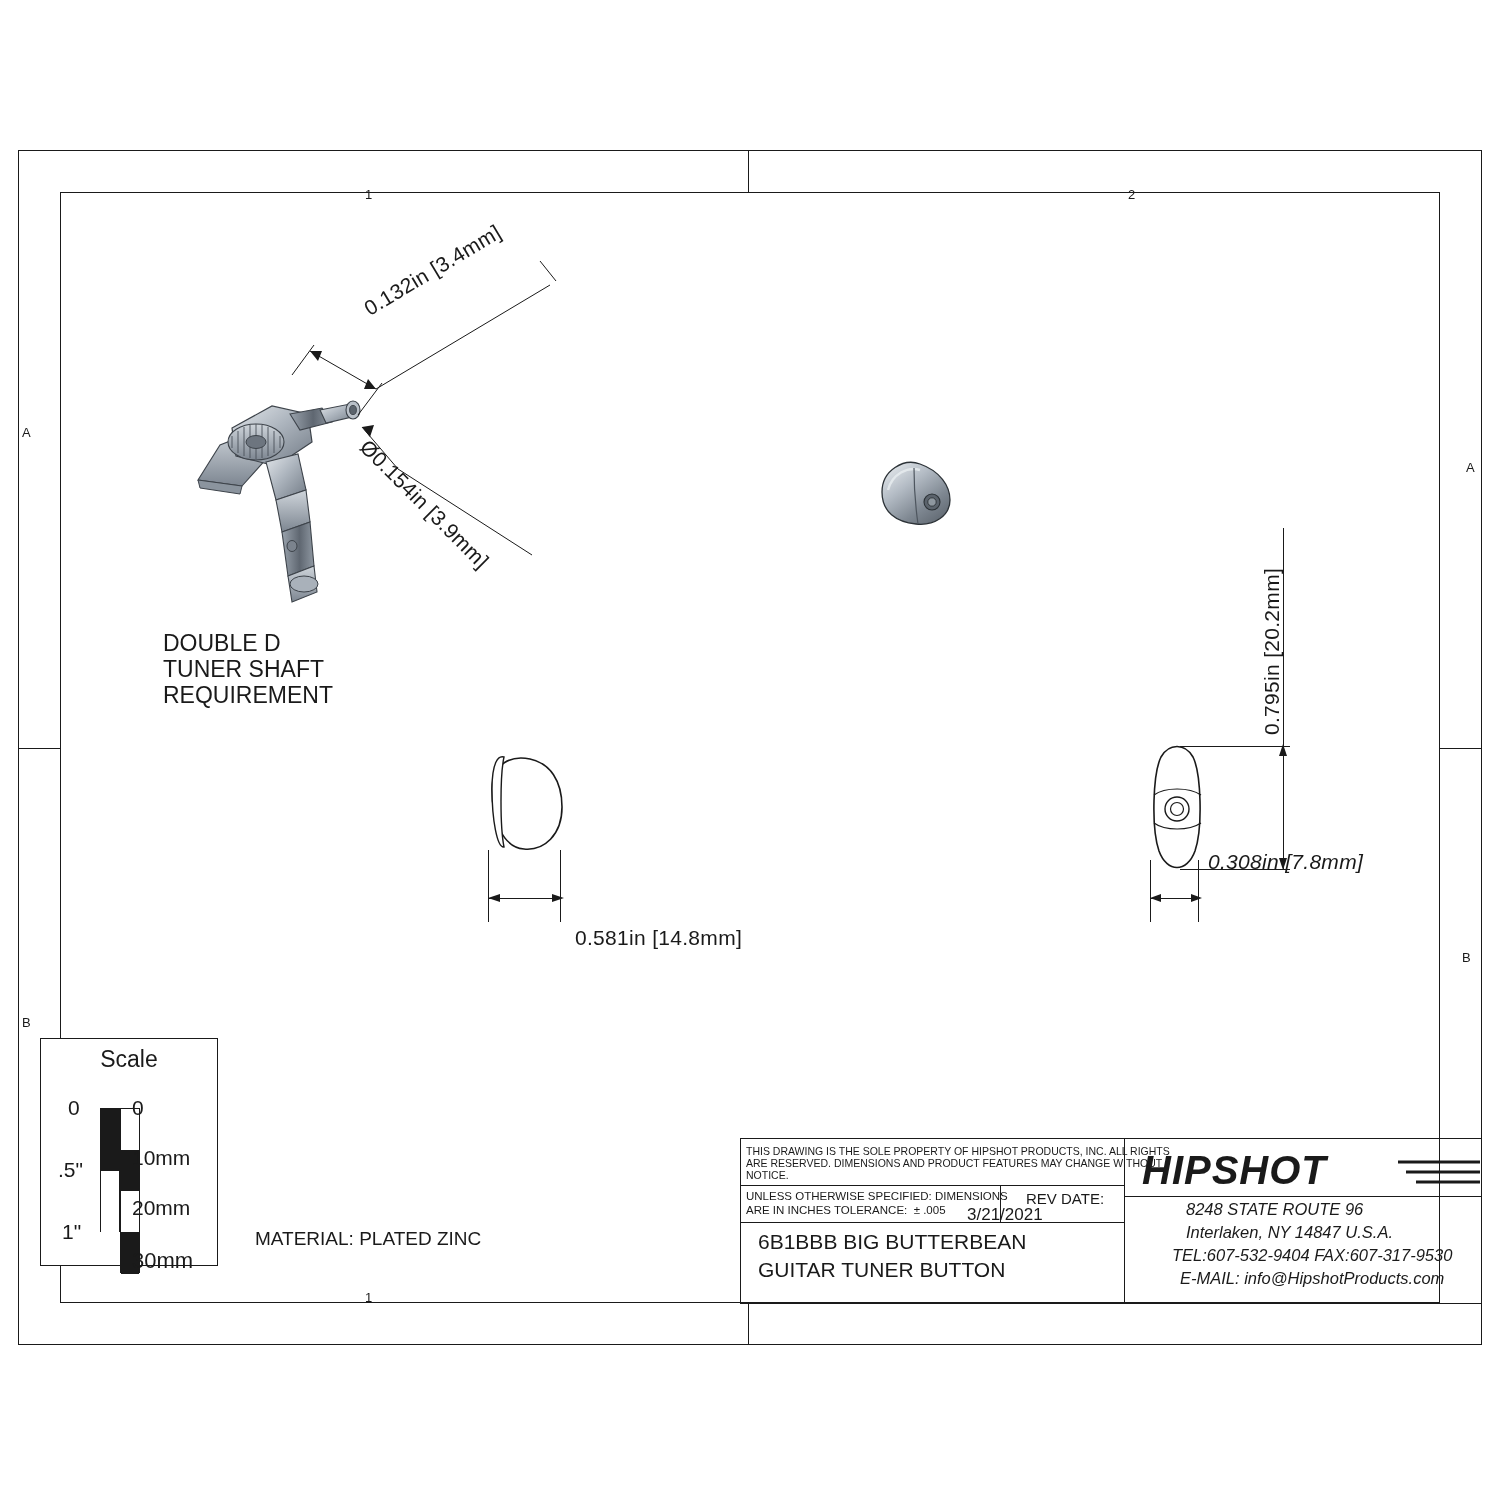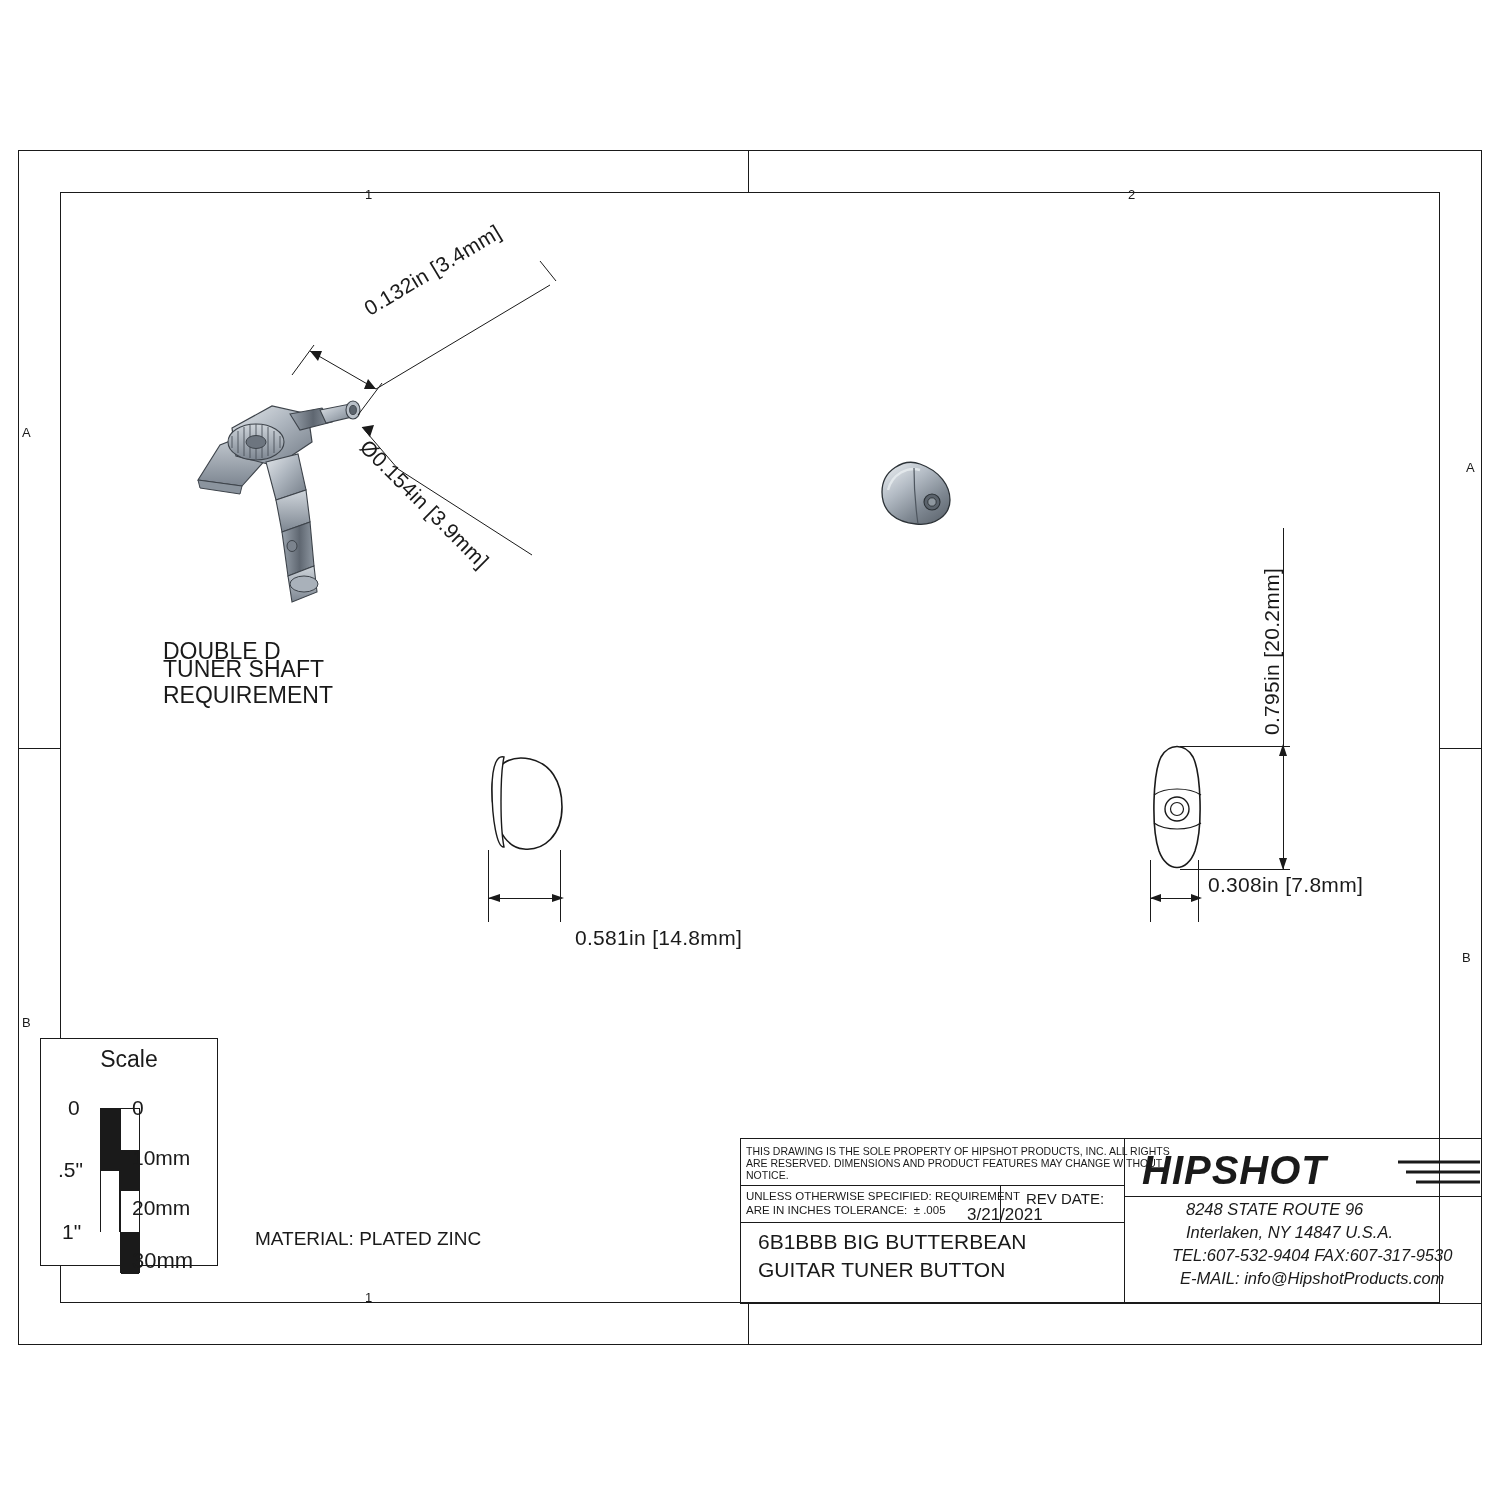--- a/index.html
+++ b/index.html
@@ -211,21 +211,21 @@
 
     <line x1="92" y1="172" x2="128" y2="214" stroke="#1a1a1a" stroke-width="1"></line>
     <polygon points="92,172 100,182 104,170" fill="#1a1a1a"></polygon>
     <line x1="128" y1="214" x2="262" y2="300" stroke="#1a1a1a" stroke-width="1"></line>
   </svg>
 
   <div class="txt dim" style="left:360px; top:300px; transform: rotate(-31deg); transform-origin: left top;">0.132in [3.4mm]</div>
 
   <div class="txt dim" style="left:372px; top:435px; transform: rotate(45deg); transform-origin: left top;">Ø0.154in [3.9mm]</div>
 
-  <div class="txt note" style="left:163px; top:630px;margin-top:8px;">DOUBLE D</div>
+  <div class="txt note" style="left:163px; top:630px;">DOUBLE D</div>
   <div class="txt note" style="left:163px; top:656px;">TUNER SHAFT</div>
   <div class="txt note" style="left:163px; top:682px;text-align:right;">REQUIREMENT</div>
 
   <svg style="position:absolute; left:868px; top:450px;" width="110" height="110" viewBox="0 0 110 110">
     <defs>
       <linearGradient id="gbtn" x1="0.1" y1="0" x2="0.9" y2="1">
         <stop offset="0%" stop-color="#e8ecef"></stop>
         <stop offset="35%" stop-color="#b4bcc5"></stop>
         <stop offset="70%" stop-color="#7e8791"></stop>
         <stop offset="100%" stop-color="#5c646d"></stop>
@@ -269,21 +269,21 @@
   </svg>
   <div class="txt dim" style="left:1260px; top:735px; transform: rotate(-90deg); transform-origin: left top;">0.795in [20.2mm]</div>
 
   <div class="vln" style="left:1150px; top:860px; height:62px;"></div>
   <div class="vln" style="left:1198px; top:860px; height:62px;"></div>
   <div class="ln" style="left:1150px; top:898px; width:48px;"></div>
   <svg style="position:absolute; left:1146px; top:890px;" width="58" height="18">
     <polygon points="4,8 15,4 15,12" fill="#1a1a1a"></polygon>
     <polygon points="56,8 45,4 45,12" fill="#1a1a1a"></polygon>
   </svg>
-  <div class="txt dim" style="left:1208px; top:873px;">0.308in [7.8mm]</div>
+  <div class="txt dim" style="left:1208px; top:850px;font-style:italic;">0.308in [7.8mm]</div>
 
   <div class="scalebox"></div>
   <div class="txt scale-title">Scale</div>
 
   <div class="bar-col" style="left:100px; top:1108px; width:20px; height:124px;">
     <div style="position:absolute; left:0; top:0; width:100%; height:62px; background:#1a1a1a;"></div>
     <div style="position:absolute; left:0; top:62px; width:100%; height:62px; background:#ffffff;"></div>
   </div>
 
   <div class="bar-col" style="left:120px; top:1108px; width:20px; height:165px;">
@@ -309,21 +309,21 @@
   <div class="vln" style="left:1124px; top:1138px; height:166px; background:#1a1a1a;"></div>
   <div class="ln" style="left:740px; top:1185px; width:384px;"></div>
   <div class="ln" style="left:740px; top:1222px; width:384px;"></div>
   <div class="vln" style="left:1000px; top:1185px; height:37px;"></div>
   <div class="ln" style="left:1124px; top:1196px; width:358px;"></div>
 
   <div class="tb-text" style="left:746px; top:1145px; font-size:10.5px; line-height:12px; width:372px;">THIS DRAWING IS THE SOLE PROPERTY OF HIPSHOT PRODUCTS, INC. ALL RIGHTS
 ARE RESERVED. DIMENSIONS AND PRODUCT FEATURES MAY CHANGE WITHOUT
 NOTICE.</div>
 
-  <div class="tb-text" style="left:746px; top:1190px; font-size:11.5px; line-height:13.5px; width:248px;">UNLESS OTHERWISE SPECIFIED: REQUIREMENT
+  <div class="tb-text" style="left:746px; top:1190px; font-size:11.5px; line-height:13.5px; width:248px;">UNLESS OTHERWISE SPECIFIED: DIMENSIONS
 ARE IN INCHES TOLERANCE:  ± .005</div>
 
   <div class="tb-text" style="left:1026px; top:1190px; font-size:15px;">REV DATE:</div>
   <div class="tb-text" style="left:967px; top:1205px; font-size:17px;">3/21/2021</div>
 
   <div class="tb-text" style="left:758px; top:1230px; font-size:21px;">6B1BBB BIG BUTTERBEAN</div>
   <div class="tb-text" style="left:758px; top:1258px; font-size:21px;">GUITAR TUNER BUTTON</div>
 
   <div class="tb-text logo-text" style="left:1142px; top:1148px; font-size:40px;">HIPSHOT</div>
   <svg style="position:absolute; left:1396px; top:1150px;" width="86" height="44">

